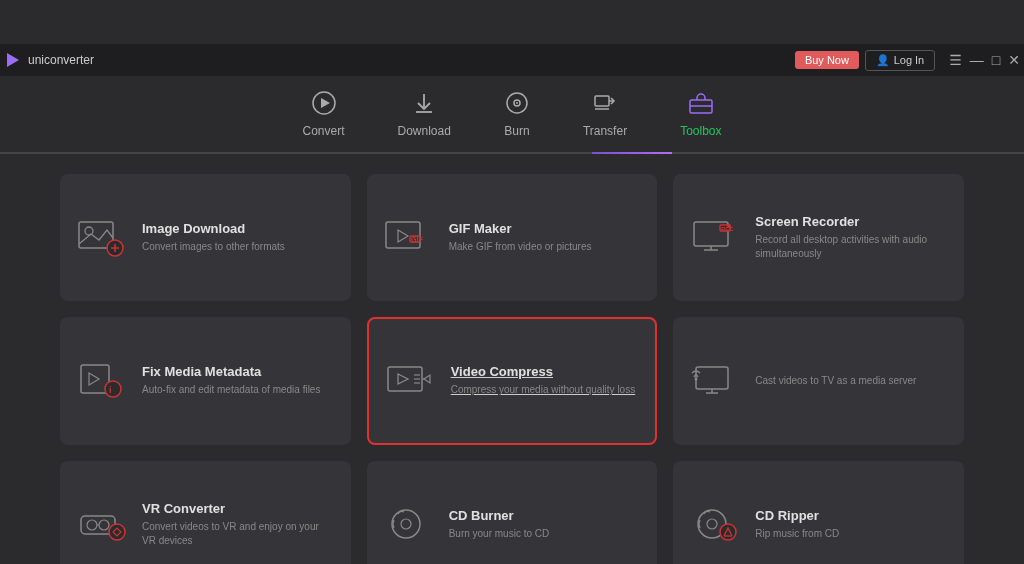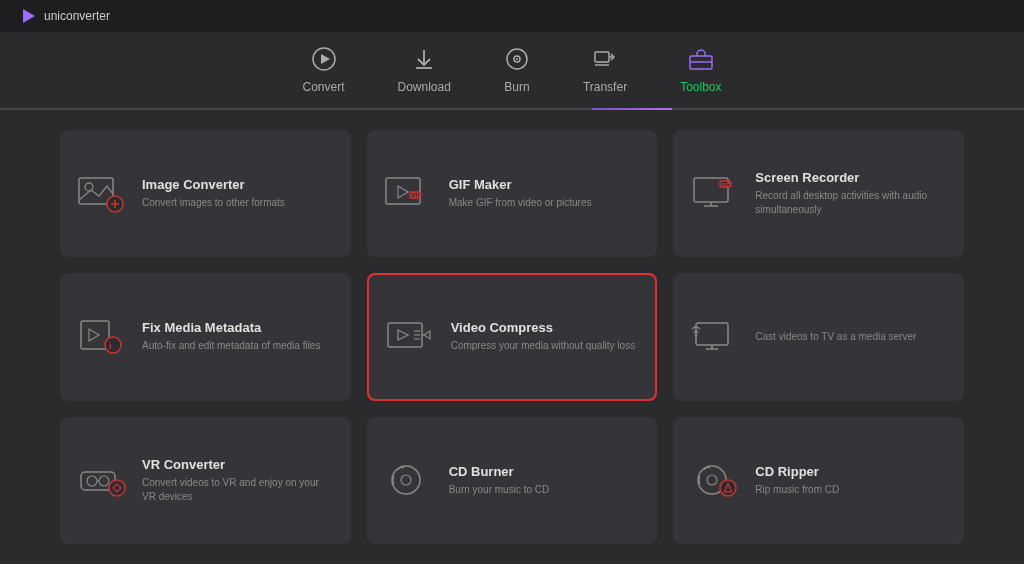--- a/index.html
+++ b/index.html
@@ -12,21 +12,22 @@
       color: #ccc;
     }
 
     
     .titlebar {
       height: 32px;
       background: #1e1e21;
       display: flex;
       align-items: center;
       justify-content: space-between;
-      padding: 0 20px;
+      padding: 0 4px;
+      margin-top: 44px;
     }
     .titlebar-left {
       display: flex;
       align-items: center;
       gap: 6px;
     }
     .app-logo {
       width: 18px;
       height: 18px;
     }
@@ -129,20 +130,21 @@
       display: flex;
       align-items: center;
       padding: 14px 16px;
       gap: 14px;
       cursor: pointer;
       transition: background 0.2s;
     }
     .tool-card.highlighted {
       border: 2px solid #e03030;
       background: #353539;
+      text-decoration: underline;
     }
 
     .tool-icon-box {
       width: 52px;
       height: 44px;
       flex-shrink: 0;
       display: flex;
       align-items: center;
       justify-content: center;
     }
@@ -164,20 +166,33 @@
   </style>
 </head>
 <body>
 
 <div class="titlebar">
   <div class="titlebar-left">
     <svg class="app-logo" width="18" height="18" viewBox="0 0 18 18">
       <polygon points="3,2 15,9 3,16" fill="#9b6cf7"></polygon>
     </svg>
     <span class="app-name">uniconverter</span>
+  </div>
+  <div class="titlebar-right">
+    <button class="btn-buy">Buy Now</button>
+    <button class="btn-login">
+      <span>👤</span>
+      <span>Log In</span>
+    </button>
+    <div class="win-controls">
+      <button class="win-btn">☰</button>
+      <button class="win-btn">—</button>
+      <button class="win-btn">□</button>
+      <button class="win-btn close">✕</button>
+    </div>
   </div>
 </div>
 
 <div class="navbar">
 
   <div class="nav-item">
     <span class="nav-icon">
       <svg width="26" height="26" viewBox="0 0 26 26" fill="none">
         <circle cx="13" cy="13" r="11" stroke="#aaa" stroke-width="1.5" fill="none"></circle>
         <polygon points="10,8 19,13 10,18" fill="#aaa"></polygon>
@@ -240,21 +255,21 @@
       <svg width="50" height="40" viewBox="0 0 50 40" fill="none">
         <rect x="2" y="4" width="34" height="26" rx="2" stroke="#888" stroke-width="1.5" fill="none"></rect>
         <circle cx="12" cy="13" r="4" stroke="#888" stroke-width="1.3" fill="none"></circle>
         <polyline points="2,26 14,16 22,22 30,12 36,20" stroke="#888" stroke-width="1.3" fill="none"></polyline>
         <circle cx="38" cy="30" r="8" fill="#2b2b2e" stroke="#cc3333" stroke-width="1.5"></circle>
         <line x1="34" y1="30" x2="42" y2="30" stroke="#cc3333" stroke-width="1.5"></line>
         <line x1="38" y1="26" x2="38" y2="34" stroke="#cc3333" stroke-width="1.5"></line>
       </svg>
     </div>
     <div class="tool-info">
-      <div class="tool-title">Image Converter</div>
+      <div class="tool-title">Image Download</div>
       <div class="tool-desc">Convert images to other formats</div>
     </div>
   </div>
 
   <div class="tool-card">
     <div class="tool-icon-box">
       <svg width="50" height="40" viewBox="0 0 50 40" fill="none">
         <rect x="2" y="4" width="34" height="26" rx="2" stroke="#888" stroke-width="1.5" fill="none"></rect>
         <polygon points="14,12 24,18 14,24" stroke="#888" stroke-width="1.2" fill="none"></polygon>
         <rect x="26" y="18" width="10" height="6" rx="1" stroke="#cc3333" stroke-width="1.3" fill="none"></rect>

